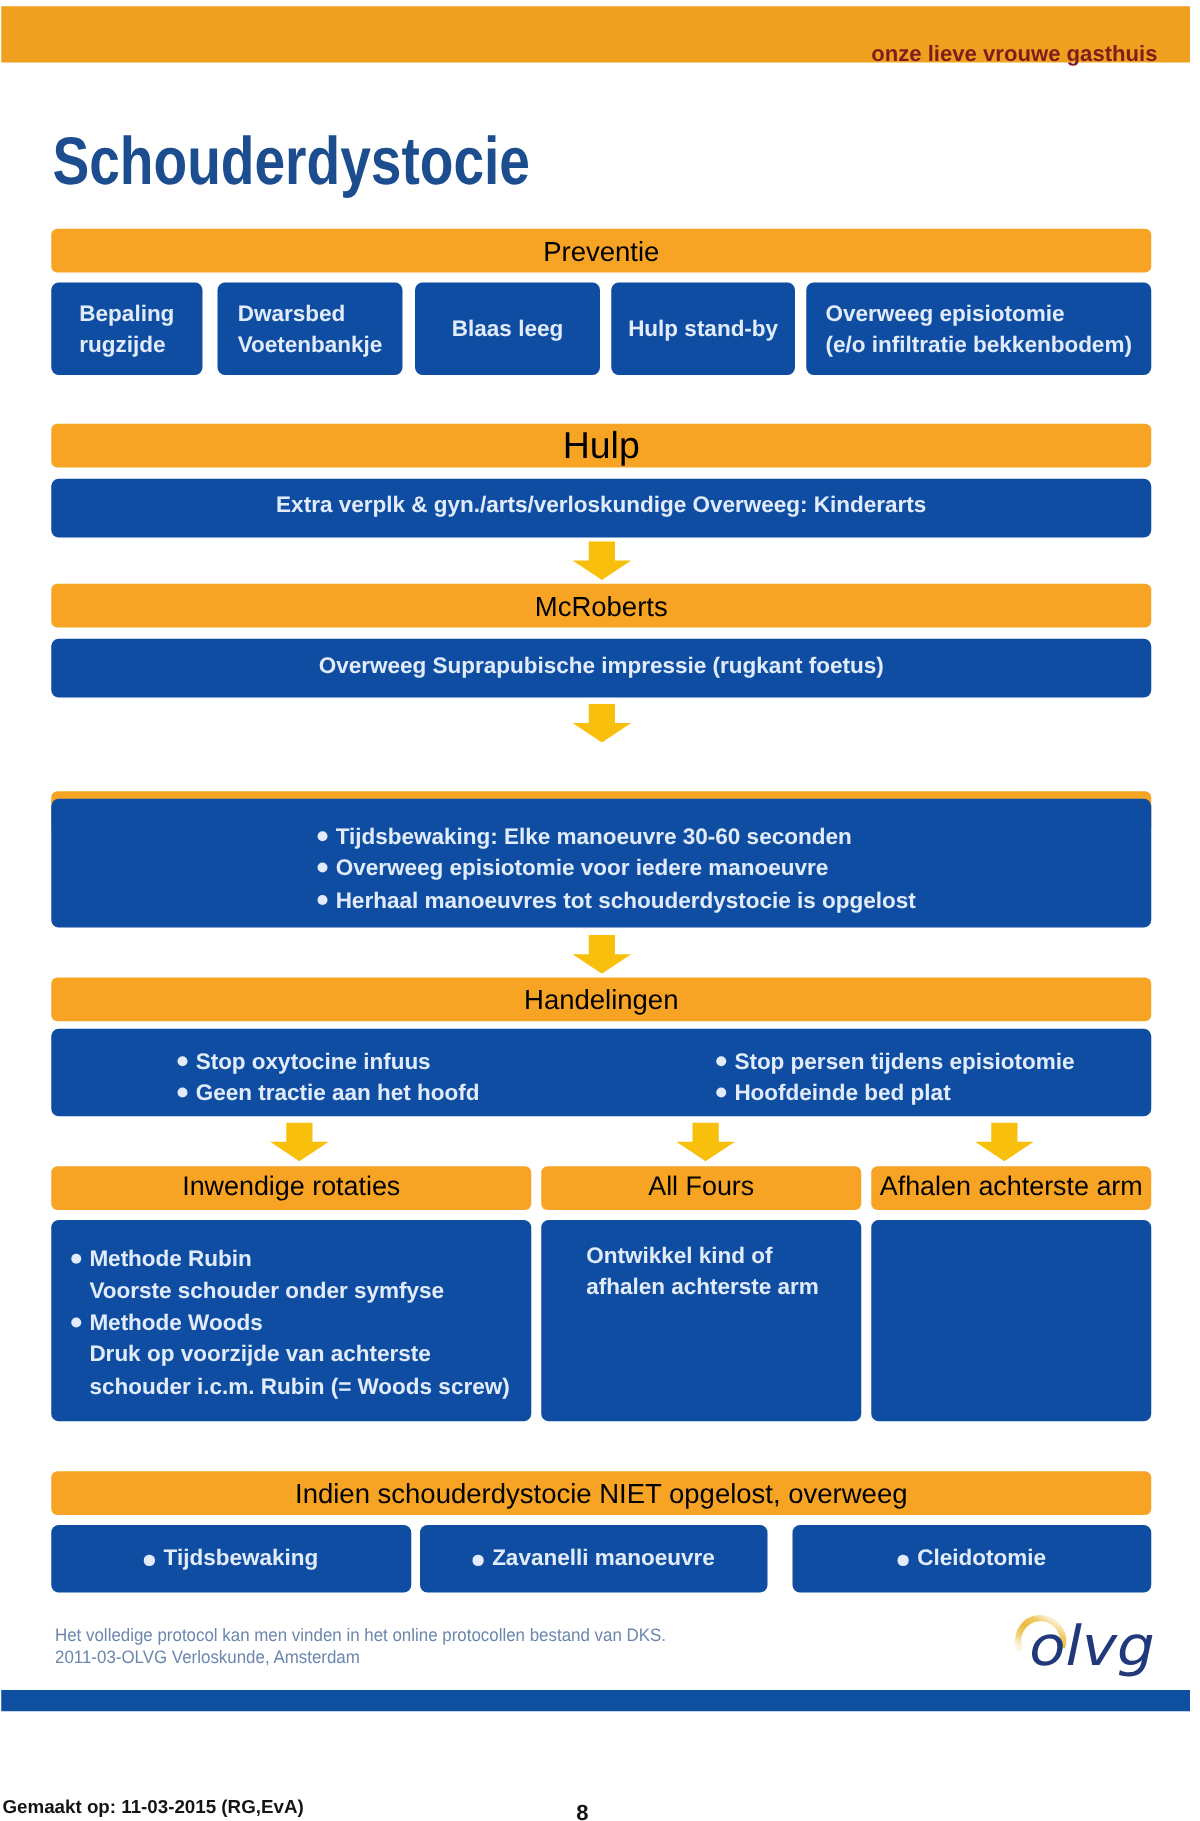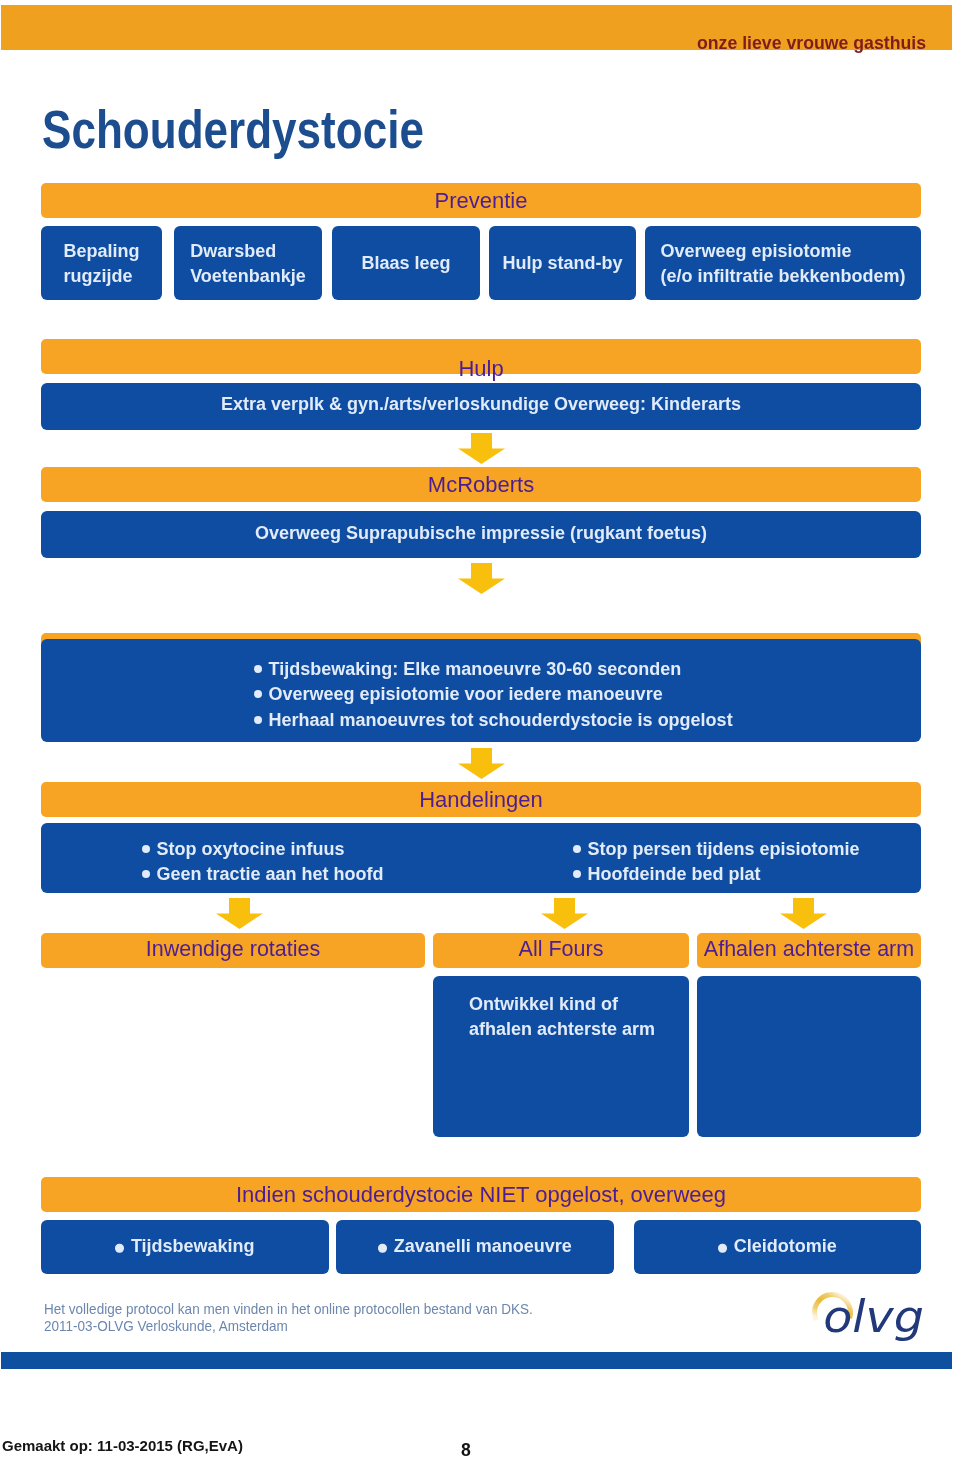--- a/index.html
+++ b/index.html
@@ -14,21 +14,21 @@
   #brandtext{position:absolute;right:26px;top:30px;font-size:17.7px;font-weight:bold;
     color:#7f1d1d;line-height:1;white-space:nowrap;}
 
   
   #title{left:41.8px;top:102.7px;font-size:53.9px;font-weight:bold;color:#1C4E8F;
     line-height:1;transform:scaleX(0.8176);transform-origin:0 0;white-space:nowrap;}
 
   
   .obar{position:absolute;background:#F7A424;border-radius:5px;}
   .obar .lbl{position:absolute;left:0;right:0;top:50%;transform:translateY(-50%);
-    text-align:center;color:#4c1d95;font-size:22px;line-height:1.05;white-space:nowrap;}
+    text-align:center;color:#000000;font-size:22px;line-height:1.05;white-space:nowrap;}
   .bbox{position:absolute;background:#0E4DA1;border-radius:6px;color:#E1EBF9;}
 
   .cen{position:absolute;left:0;right:0;top:50%;transform:translateY(-50%);
     text-align:center;font-size:18px;font-weight:bold;line-height:24.5px;}
 
   .blist{position:absolute;font-size:18px;font-weight:bold;line-height:25.4px;white-space:nowrap;}
   .blist .bi{position:relative;padding-left:14.5px;}
   .blist .bi::before{content:"";position:absolute;left:0px;top:7.7px;
     width:8.4px;height:8.4px;border-radius:50%;background:currentColor;}
   .blist .sub{padding-left:14.5px;}
@@ -66,21 +66,21 @@
 <div class="bbox" style="left:332px;top:226px;width:148px;height:74px">
       <div class="cen" style="margin-top:0.4px"><div style="display:inline-block;text-align:center"><div>Blaas leeg</div></div></div>
     </div>
 <div class="bbox" style="left:489px;top:226px;width:147px;height:74px">
       <div class="cen" style="margin-top:0.4px"><div style="display:inline-block;text-align:left"><div>Hulp stand-by</div></div></div>
     </div>
 <div class="bbox" style="left:645px;top:226px;width:276px;height:74px">
       <div class="cen" style="margin-top:0.4px"><div style="display:inline-block;text-align:left"><div>Overweeg episiotomie</div><div>(e/o infiltratie bekkenbodem)</div></div></div>
     </div>
 <div class="obar" style="left:41px;top:339px;width:880px;height:35px">
-      <div class="lbl" style="font-size:22px;margin-top:12px">Hulp</div>
+      <div class="lbl" style="font-size:30px;margin-top:0px">Hulp</div>
     </div>
 <div class="bbox" style="left:41px;top:383px;width:880px;height:46.5px">
       <div class="cen" style="margin-top:-1.8px">Extra verplk &amp; gyn./arts/verloskundige Overweeg: Kinderarts</div>
     </div>
 <svg class="abs" style="left:458.3px;top:432.6px" width="47.0" height="31.0" viewBox="0 0 47.0 31.0">
       <path d="M13.0,0 L34.0,0 L34.0,15.4 L47.0,15.4 L23.5,31.0 L0,15.4 L13.0,15.4 Z" fill="#F8C00C"></path>
     </svg>
 <div class="obar" style="left:41px;top:467px;width:880px;height:35px">
       <div class="lbl" style="font-size:22px;margin-top:0px">McRoberts</div>
     </div>
@@ -127,20 +127,29 @@
     </svg>
 <div class="obar" style="left:41px;top:933px;width:384px;height:35px">
       <div class="lbl" style="font-size:21.5px;margin-top:-1.5px">Inwendige rotaties</div>
     </div>
 <div class="obar" style="left:433px;top:933px;width:256px;height:35px">
       <div class="lbl" style="font-size:21.5px;margin-top:-1.5px">All Fours</div>
     </div>
 <div class="obar" style="left:697px;top:933px;width:224px;height:35px">
       <div class="lbl" style="font-size:21.5px;margin-top:-1.5px">Afhalen achterste arm</div>
     </div>
+<div class="bbox" style="left:41px;top:976px;width:384px;height:161px">
+      <div class="blist" style="left:16px;top:19px">
+        <div class="bi">Methode Rubin</div>
+        <div class="sub">Voorste schouder onder symfyse</div>
+        <div class="bi">Methode Woods</div>
+        <div class="sub">Druk op voorzijde van achterste</div>
+        <div class="sub">schouder i.c.m. Rubin (= Woods screw)</div>
+      </div>
+    </div>
 <div class="bbox" style="left:433px;top:976px;width:256px;height:161px">
       <div class="blist" style="left:36px;top:15.5px">
         <div>Ontwikkel kind of</div>
         <div>afhalen achterste arm</div>
       </div>
     </div>
 <div class="bbox" style="left:697px;top:976px;width:224px;height:161px"></div>
 <div class="obar" style="left:41px;top:1177px;width:880px;height:35px">
       <div class="lbl" style="font-size:22px;margin-top:0px">Indien schouderdystocie NIET opgelost, overweeg</div>
     </div>

